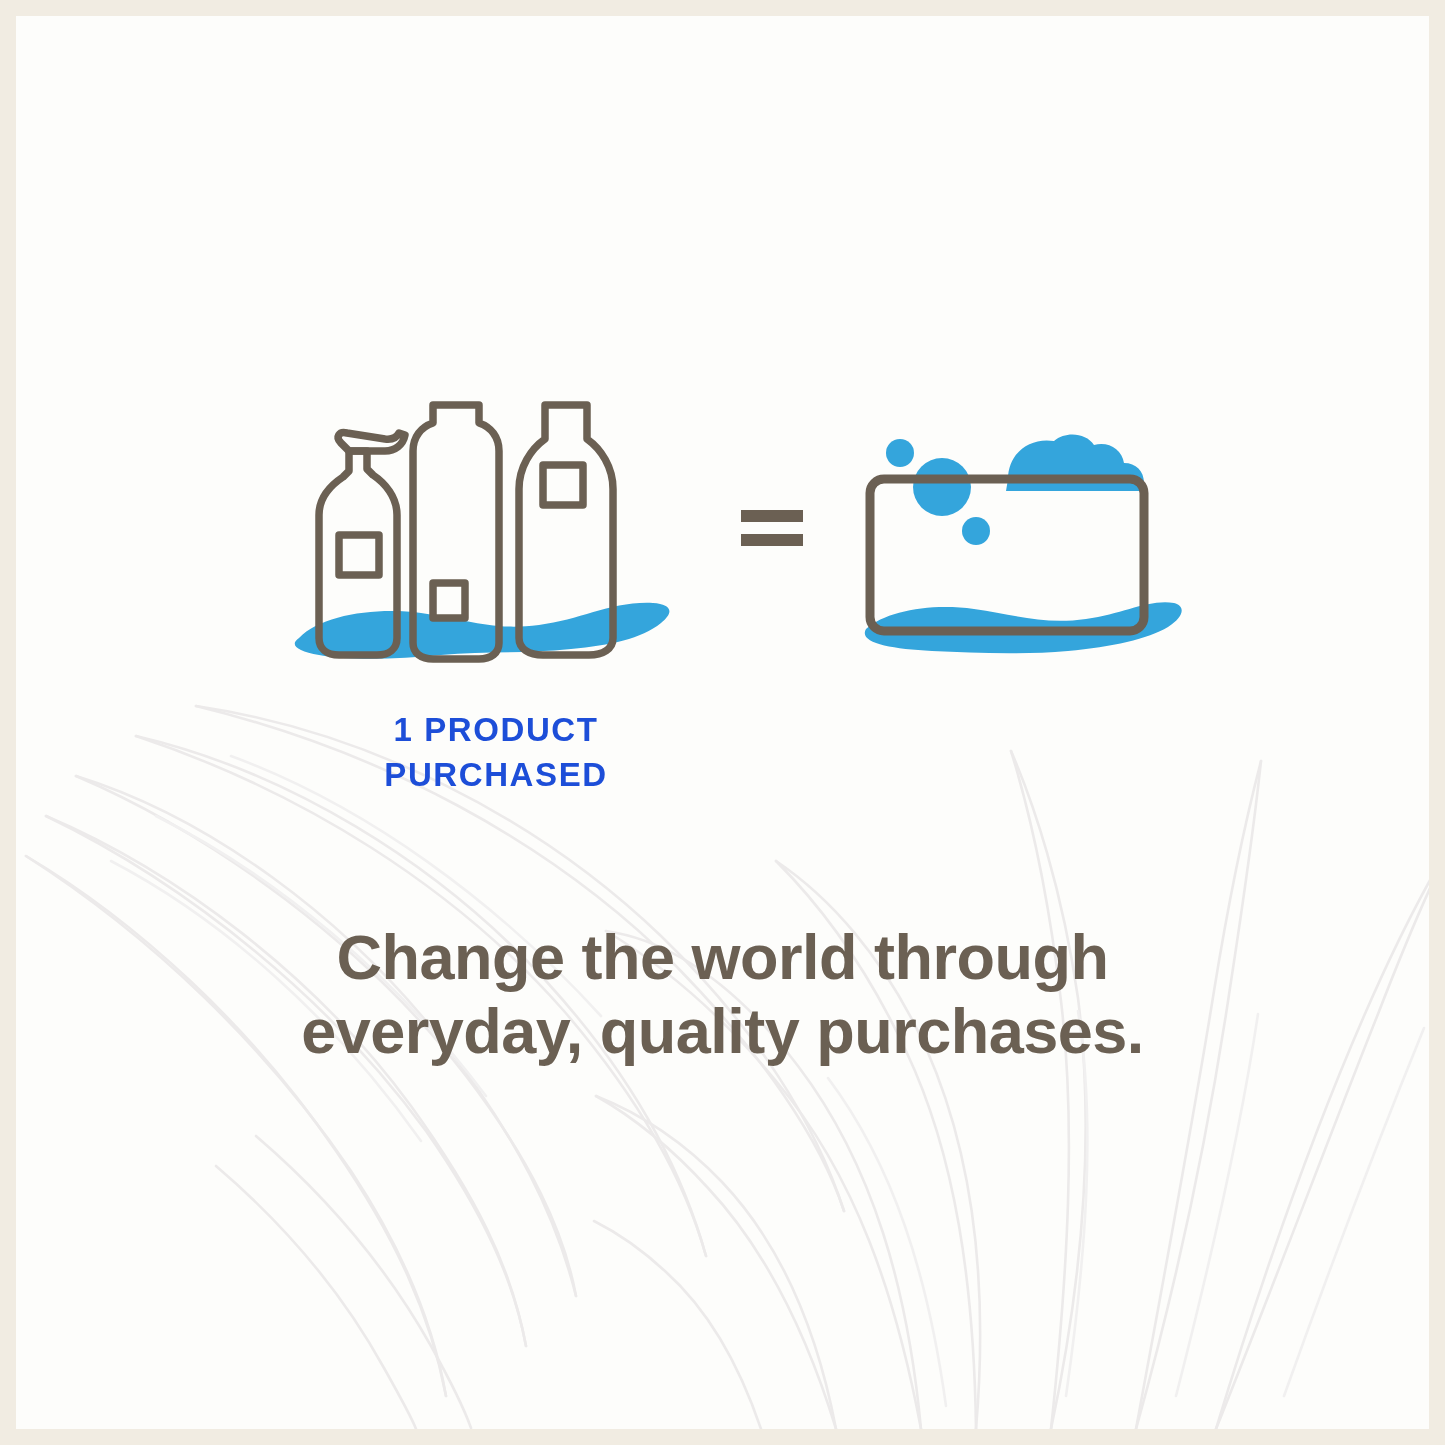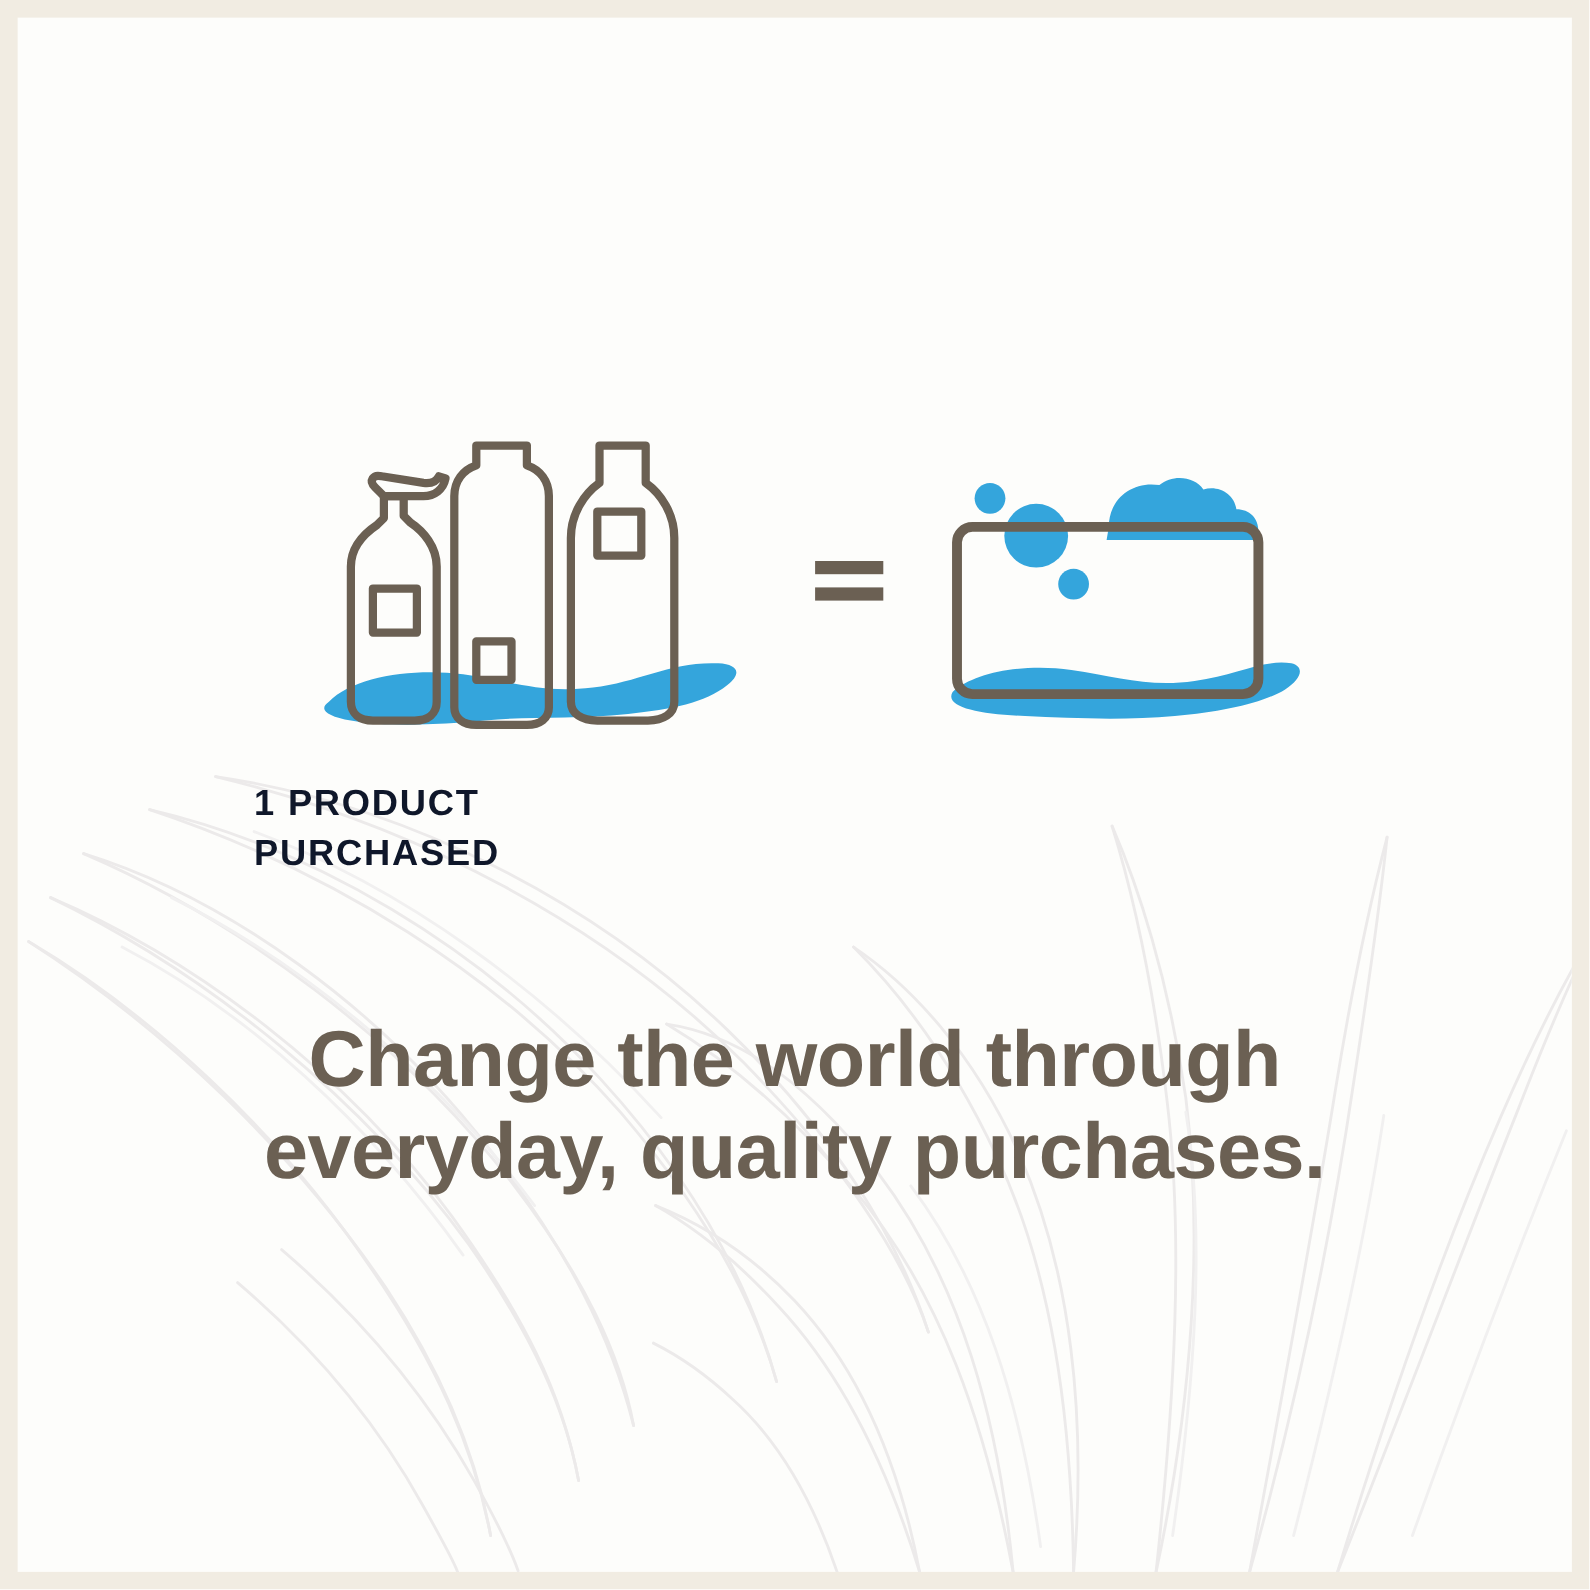--- a/index.html
+++ b/index.html
@@ -39,22 +39,22 @@
     width: 100%;
     height: 420px;
   }
   .icon-svg {
     position: absolute;
     left: 0;
     top: 0;
   }
   .caption {
     position: absolute;
-    text-align: left;
-    color: #0f172a;
+    text-align: center;
+    color: #1d4ed8;
     font-size: 33px;
     font-weight: bold;
     letter-spacing: 1.6px;
     line-height: 1.35;
     white-space: pre-line;
   }
   #caption-left {
     left: 215px;
     top: 320px;
     width: 530px;
@@ -64,21 +64,21 @@
     top: 320px;
     width: 530px;
   }
   #headline {
     position: absolute;
     left: 0;
     top: 905px;
     width: 100%;
     text-align: center;
     color: #6b6053;
-    font-size: 72px;
+    font-size: 63px;
     font-weight: bold;
     line-height: 1.17;
     letter-spacing: -0.5px;
     white-space: pre-line;
   }
 </style>
 </head>
 <body>
 
 <div id="canvas">

